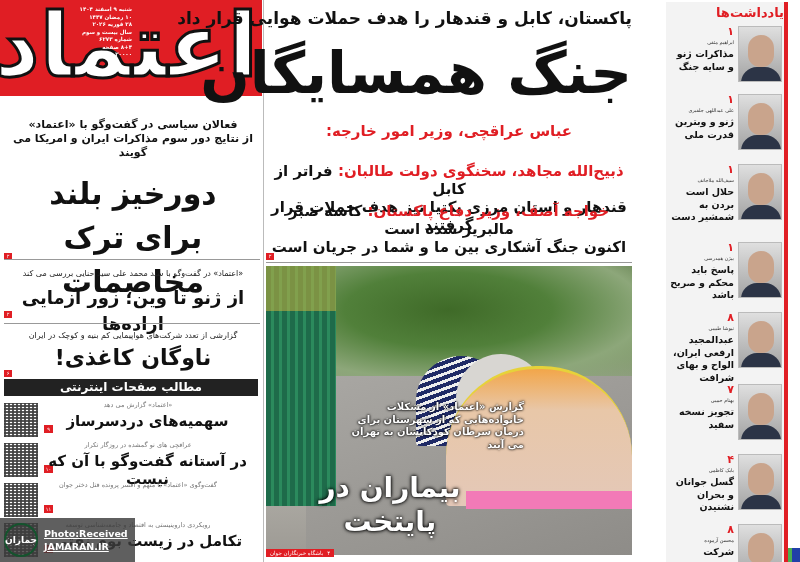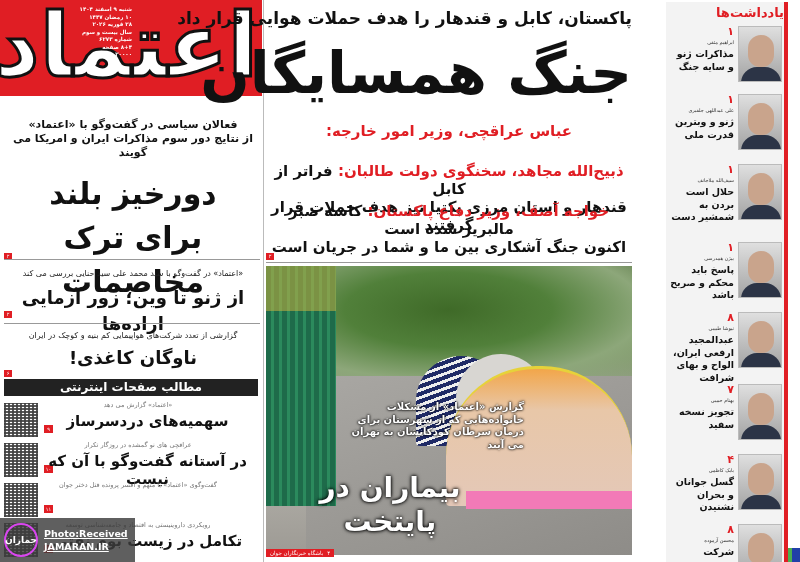--- a/index.html
+++ b/index.html
@@ -25,21 +25,21 @@
 
   .net-item { position: absolute; left: 4px; width: 254px; height: 40px; }
   .qr { position: absolute; left: 0; top: 2px; width: 34px; height: 34px; background:
         repeating-linear-gradient(90deg, #222 0 2px, #fff 2px 4px),
         repeating-linear-gradient(0deg, #222 0 2px, #fff 2px 3px); background-blend-mode: multiply; opacity: 0.75; }
   .net-num { position: absolute; left: 40px; top: 24px; width: 9px; height: 8px; background: #e01e24; color: #fff; font-size: 5px; text-align: center; line-height: 8px; }
   .net-kicker { position: absolute; right: 20px; top: 0; width: 200px; font-size: 6.5px; color: #777; text-align: center; }
   .net-title { position: absolute; right: 8px; top: 11px; width: 205px; font-size: 15px; font-weight: bold; text-align: center; }
 
   .watermark { position: absolute; left: 0; top: 518px; width: 135px; height: 44px; background: rgba(60,60,60,0.82); direction: ltr; display: flex; align-items: center; }
-  .wm-logo { width: 34px; height: 34px; margin-left: 4px; border-radius: 50%; border: 2px solid #d946ef; color: #fff; font-size: 9px; font-weight: bold; display: flex; align-items: center; justify-content: center; }
+  .wm-logo { width: 34px; height: 34px; margin-left: 4px; border-radius: 50%; border: 2px solid #14532d; color: #fff; font-size: 9px; font-weight: bold; display: flex; align-items: center; justify-content: center; }
   .wm-text { margin-left: 6px; color: #fff; font-size: 9.5px; line-height: 13px; font-weight: bold; text-decoration: underline; }
 
   .divider-v { position: absolute; left: 263px; top: 0; width: 1px; height: 562px; background: #bbb; }
 
   
   .center-col { position: absolute; left: 266px; top: 0; width: 366px; height: 562px; }
   .c-kicker { position: absolute; left: 0; top: 6px; width: 366px; text-align: right; font-size: 17px; font-weight: bold; line-height: 24px; white-space: nowrap; }
   .c-main { position: absolute; left: 0; top: 30px; width: 366px; text-align: center; font-size: 58px; font-weight: 900; line-height: 86px; letter-spacing: -3px; white-space: nowrap; }
   .quote { position: absolute; left: 0; width: 366px; text-align: center; font-size: 15px; font-weight: bold; line-height: 18px; }
   .red { color: #e01e24; }
@@ -101,21 +101,21 @@
   </div>
   <div class="pgnum" style="left:4px; top:253px;">۲</div>
   <div class="hr" style="top:259px;"></div>
 
   <div class="lblock small-kicker" style="top:268px;">«اعتماد» در گفت‌وگو با سید محمد علی سید حنایی بررسی می کند</div>
   <div class="lblock huge" style="top:285px; font-size:18px; line-height:26px;">از ژنو تا وین؛ زور آزمایی اراده‌ها</div>
   <div class="pgnum" style="left:4px; top:311px;">۲</div>
   <div class="hr" style="top:323px;"></div>
 
   <div class="lblock small-kicker" style="top:330px;">گزارشی از تعدد شرکت‌های هواپیمایی کم بنیه و کوچک در ایران</div>
-  <div class="lblock huge" style="top:345px; font-size:18px; line-height:26px;">ناوگان کاغذی!</div>
+  <div class="lblock huge" style="top:345px; font-size:22px; line-height:26px;">ناوگان کاغذی!</div>
   <div class="pgnum" style="left:4px; top:370px;">۶</div>
 
   <div class="dark-banner">مطالب صفحات اینترنتی</div>
 
   <div class="net-item" style="top:401px;">
     <div class="qr"></div>
     <div class="net-num">۹</div>
     <div class="net-kicker">«اعتماد» گزارش می دهد</div>
     <div class="net-title">سهمیه‌های دردسرساز</div>
   </div>

